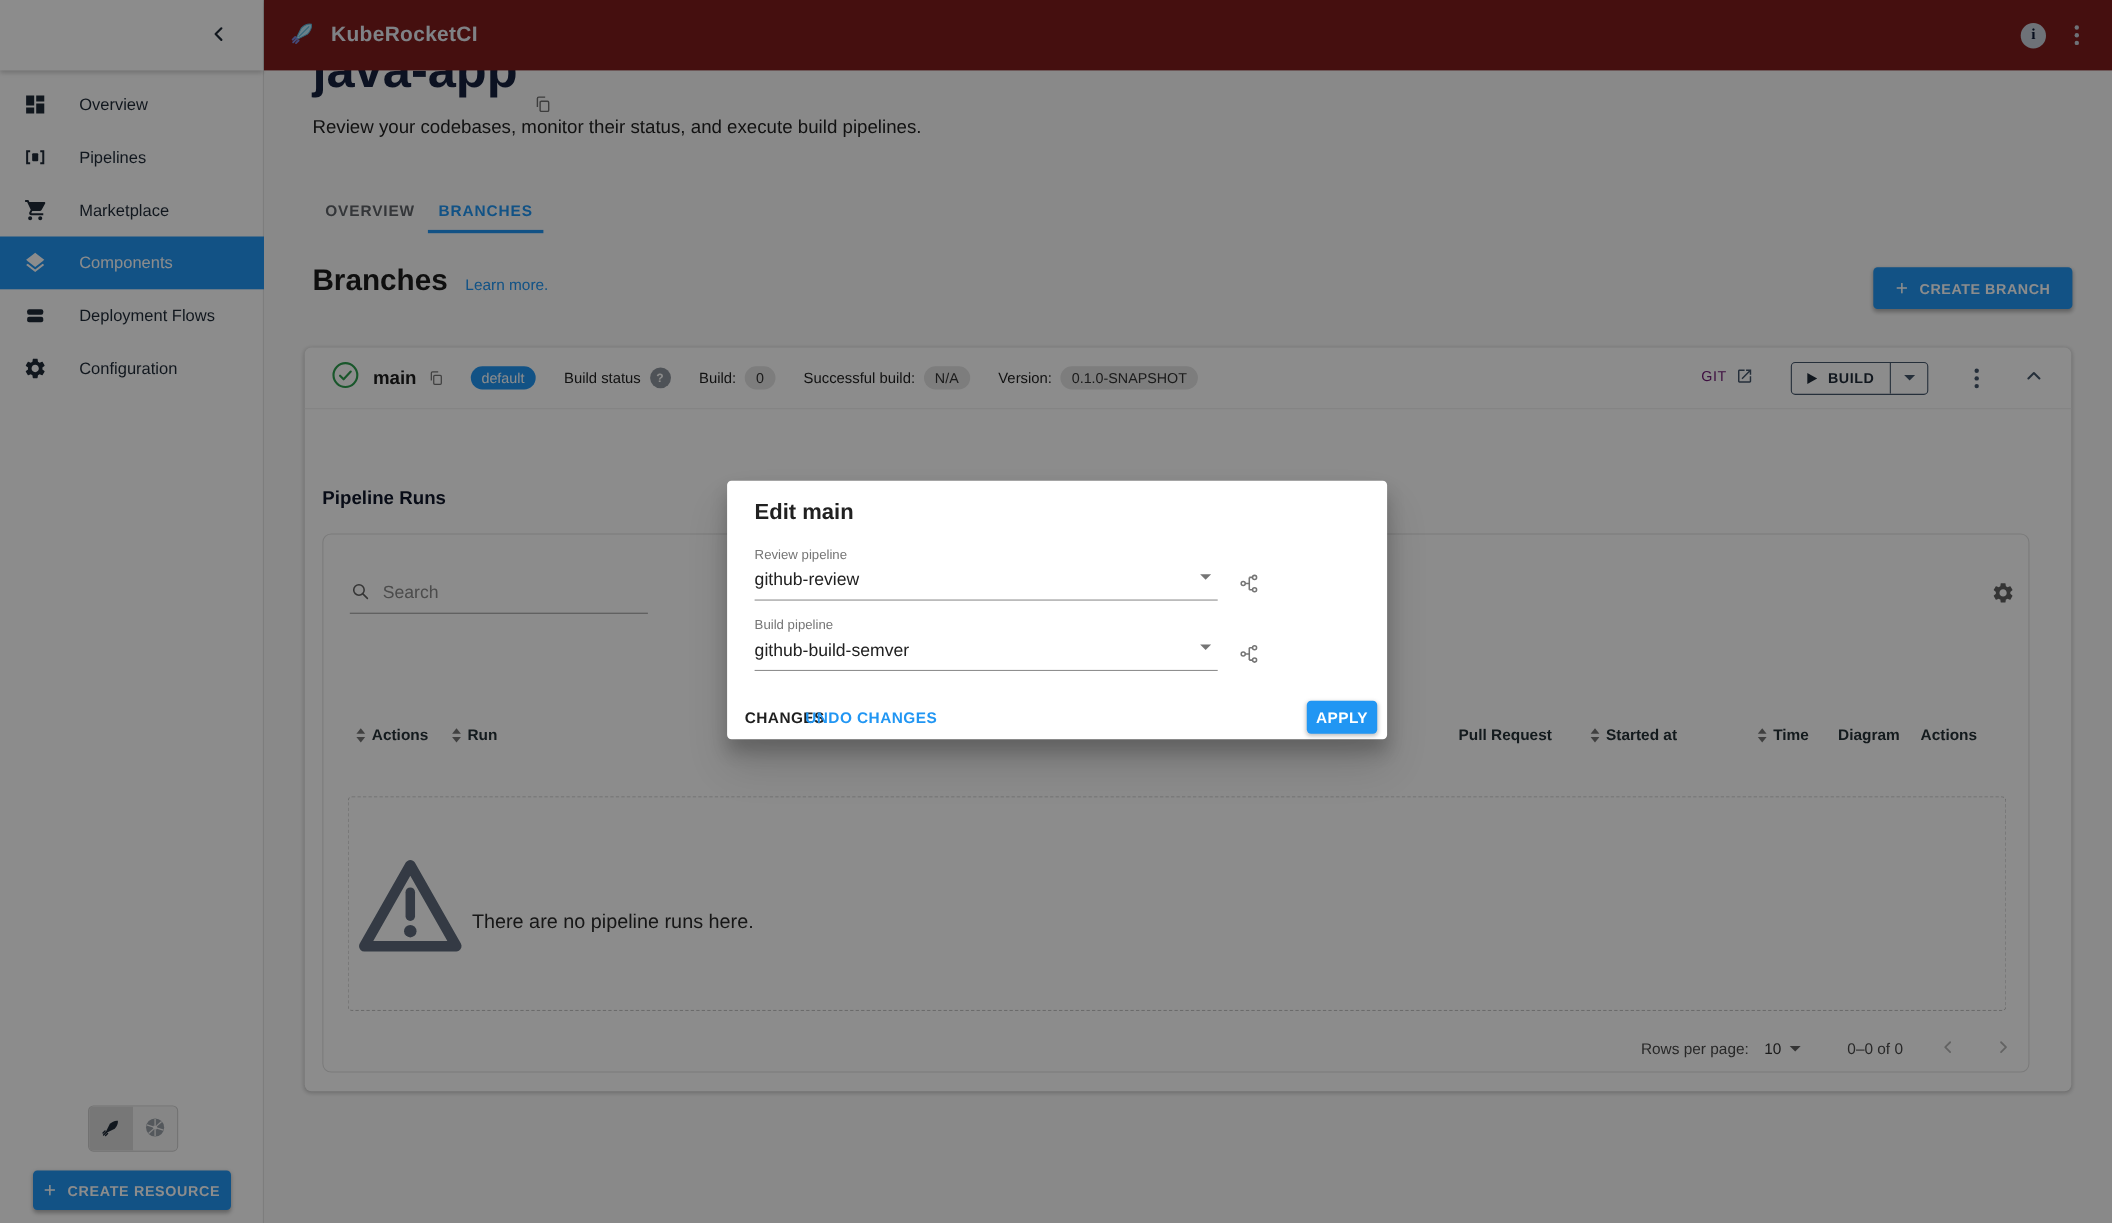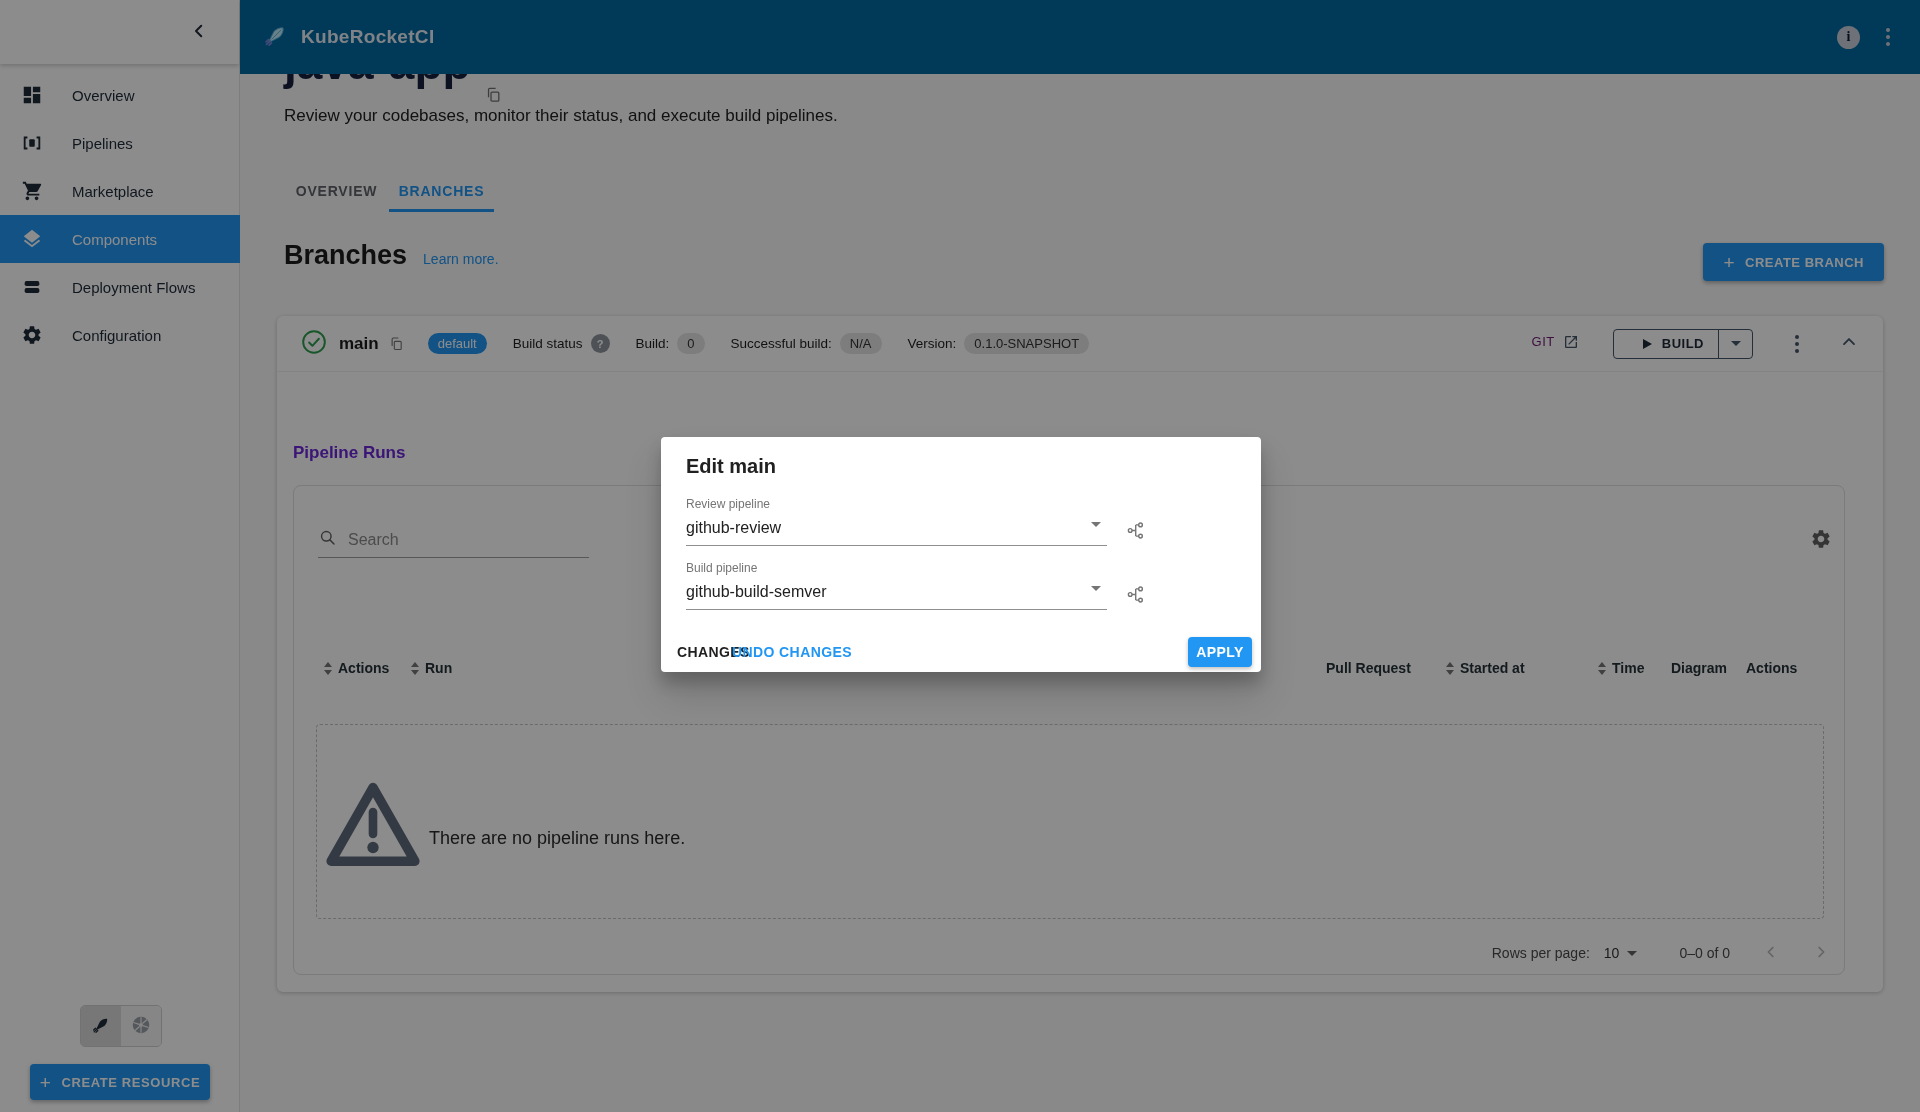--- a/index.html
+++ b/index.html
@@ -17,21 +17,21 @@
   .nav-item.selected { background:#2196f3; color:#ffffff; }
   .nav-item.selected .nav-icon { color:#ffffff; }
   .sidebar-bottom { position:absolute; left:0; bottom:0; width:240px; }
   .switcher { position:absolute; left:80px; bottom:65px; display:flex; border:1px solid #cfcfcf; border-radius:5px; overflow:hidden; }
   .switch-btn { width:40px; height:40px; border:none; display:flex; align-items:center; justify-content:center; cursor:pointer; background:#f4f4f4; }
   .switch-btn.active { background:#d9d9d9; }
   .create-resource { position:absolute; left:30px; bottom:12px; width:180px; height:36px; background:#2196f3; color:#fff; border:none; border-radius:4px; font-size:13px; font-weight:bold; letter-spacing:0.6px; display:flex; align-items:center; justify-content:center; gap:10px; cursor:pointer; box-shadow:0 2px 4px rgba(0,0,0,0.3); font-family:"Liberation Sans",sans-serif; }
   .plus-glyph { font-size:19px; font-weight:400; line-height:1; }
 
   
-  .topbar { position:absolute; left:240px; top:0; width:1680px; height:74px; background:#0369a1; z-index:30; display:flex; align-items:center; justify-content:space-between; padding:0 30px 0 22px; }
+  .topbar { position:absolute; left:240px; top:0; width:1680px; height:64px; background:#7f1d1d; z-index:30; display:flex; align-items:center; justify-content:space-between; padding:0 30px 0 22px; }
   .brand { display:flex; align-items:center; gap:12px; }
   .brand-name { color:#e8edf4; font-size:19px; font-weight:bold; letter-spacing:0.3px; }
   .topbar-actions { display:flex; align-items:center; gap:26px; }
   .icon-btn { background:none; border:none; cursor:pointer; display:flex; align-items:center; justify-content:center; }
   .info-circle { width:23px; height:23px; border-radius:50%; background:#c9d0da; color:#0d1b37; font-weight:bold; font-size:14px; display:flex; align-items:center; justify-content:center; font-family:"Liberation Serif",serif; }
   .kebab { display:flex; flex-direction:column; gap:3px; }
   .kebab i { width:4px; height:4px; border-radius:50%; background:#c9d0da; }
   .kebab.dark i { background:#44566b; }
 
   
@@ -53,29 +53,29 @@
   .branch-header { display:flex; align-items:center; height:56px; padding:0 24px; border-bottom:1px solid #efefef; }
   .b-name { font-size:17px; font-weight:bold; color:#1c1c1c; margin-left:12px; }
   .copy-ic { margin-left:10px; color:#757575; cursor:pointer; display:flex; }
   .chip { background:#e3e3e3; border-radius:11px; padding:3px 10px; font-size:13px; color:#333; white-space:nowrap; }
   .chip.default { background:#2196f3; color:#fff; margin-left:24px; }
   .meta-label { font-size:13.5px; color:#1f1f1f; margin-left:26px; white-space:nowrap; }
   .meta-chip { margin-left:8px; }
   .help-badge { width:19px; height:19px; border-radius:50%; background:#8f969e; color:#fff; font-size:11px; font-weight:bold; display:flex; align-items:center; justify-content:center; margin-left:8px; cursor:pointer; }
   .spacer { flex:1; }
   .git-link { display:flex; align-items:flex-start; gap:8px; font-size:13px; font-weight:500; letter-spacing:0.5px; color:#701a75; cursor:pointer; }
-  .build-split { margin-left:34px; display:flex; height:30px; border:1px solid #44566b; border-radius:4px; overflow:hidden;padding-left:15px; }
+  .build-split { margin-left:34px; display:flex; height:30px; border:1px solid #44566b; border-radius:4px; overflow:hidden; }
   .build-main { display:flex; align-items:center; gap:10px; padding:0 14px; background:none; border:none; cursor:pointer; font-size:13px; font-weight:bold; letter-spacing:0.5px; color:#1f2a37; font-family:"Liberation Sans",sans-serif; }
   .build-caret { width:34px; display:flex; align-items:center; justify-content:center; border-left:1px solid #44566b; background:none; cursor:pointer; border-top:none;border-right:none;border-bottom:none; }
   .play-tri { width:0; height:0; border-left:9px solid #1f2a37; border-top:5.5px solid transparent; border-bottom:5.5px solid transparent; }
   .caret-down { width:0; height:0; border-top:5px solid #44566b; border-left:5px solid transparent; border-right:5px solid transparent; }
   .row-kebab { margin-left:42px; background:none; border:none; cursor:pointer; }
   .chev-up { margin-left:40px; background:none; border:none; cursor:pointer; color:#44566b; display:flex; }
 
-  .runs-title { position:absolute; left:16px; top:127px; font-size:17px; font-weight:bold; color:#6d28d9; }
+  .runs-title { position:absolute; left:16px; top:127px; font-size:17px; font-weight:bold; color:#0f172a; }
   .runs-panel { position:absolute; left:16px; top:169px; width:1552px; height:490px; border:1px solid #e0e0e0; border-radius:8px; }
   .search-box { position:absolute; left:24px; top:36px; width:271px; height:36px; border-bottom:1px solid #9e9e9e; display:flex; align-items:center; gap:11px; color:#616161; }
   .search-box input { border:none; outline:none; background:transparent; font-size:16px; color:#333; width:220px; font-family:"Liberation Sans",sans-serif; }
   .search-box input::placeholder { color:#8a8a8a; }
   .panel-gear { position:absolute; left:1516px; top:42px; background:none; border:none; cursor:pointer; color:#616161; }
   .thead-cell { position:absolute; top:168px; height:28px; display:flex; align-items:center; gap:6px; font-size:14px; font-weight:bold; color:#263238; }
   .sort { display:flex; flex-direction:column; gap:3px; cursor:pointer; }
   .tri-up { width:0; height:0; border-bottom:5px solid #757575; border-left:4px solid transparent; border-right:4px solid transparent; }
   .tri-dn { width:0; height:0; border-top:5px solid #757575; border-left:4px solid transparent; border-right:4px solid transparent; }
   .empty-box { position:absolute; left:22px; top:238px; width:1508px; height:195px; border:1px dashed #c3c3c3; border-radius:4px; display:flex; flex-direction:row; align-items:center; }

